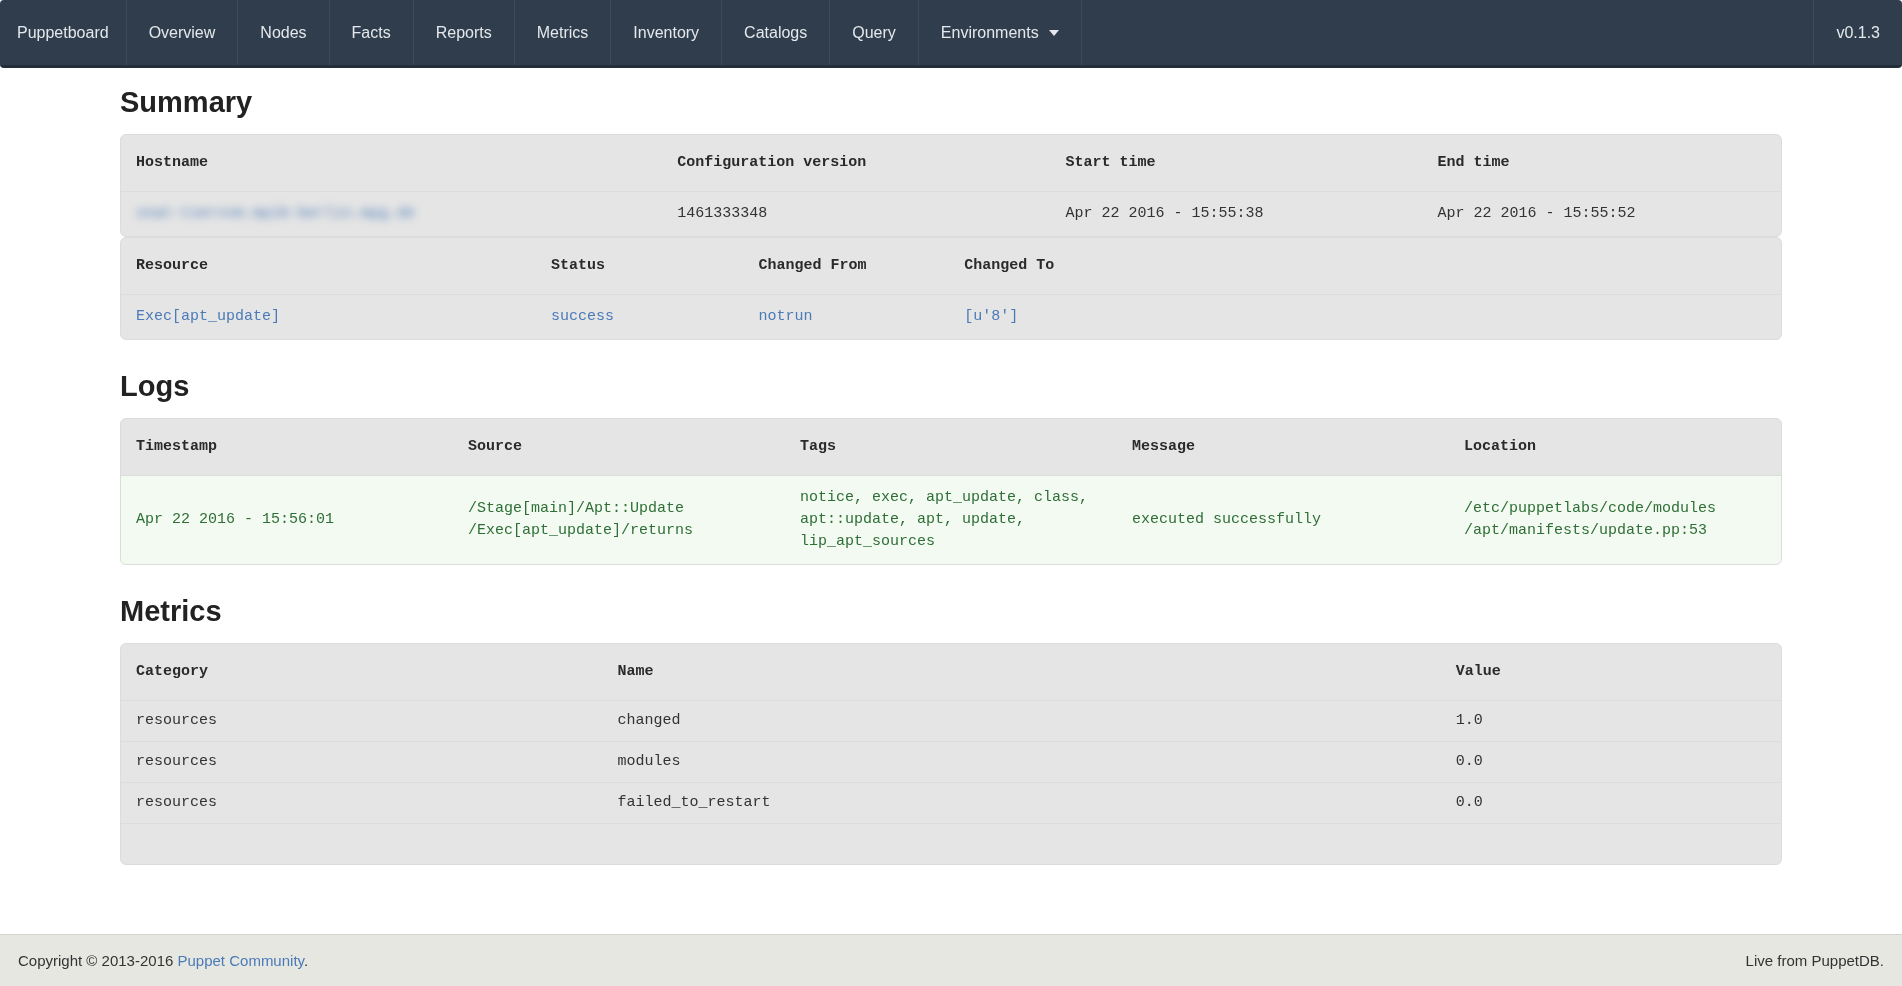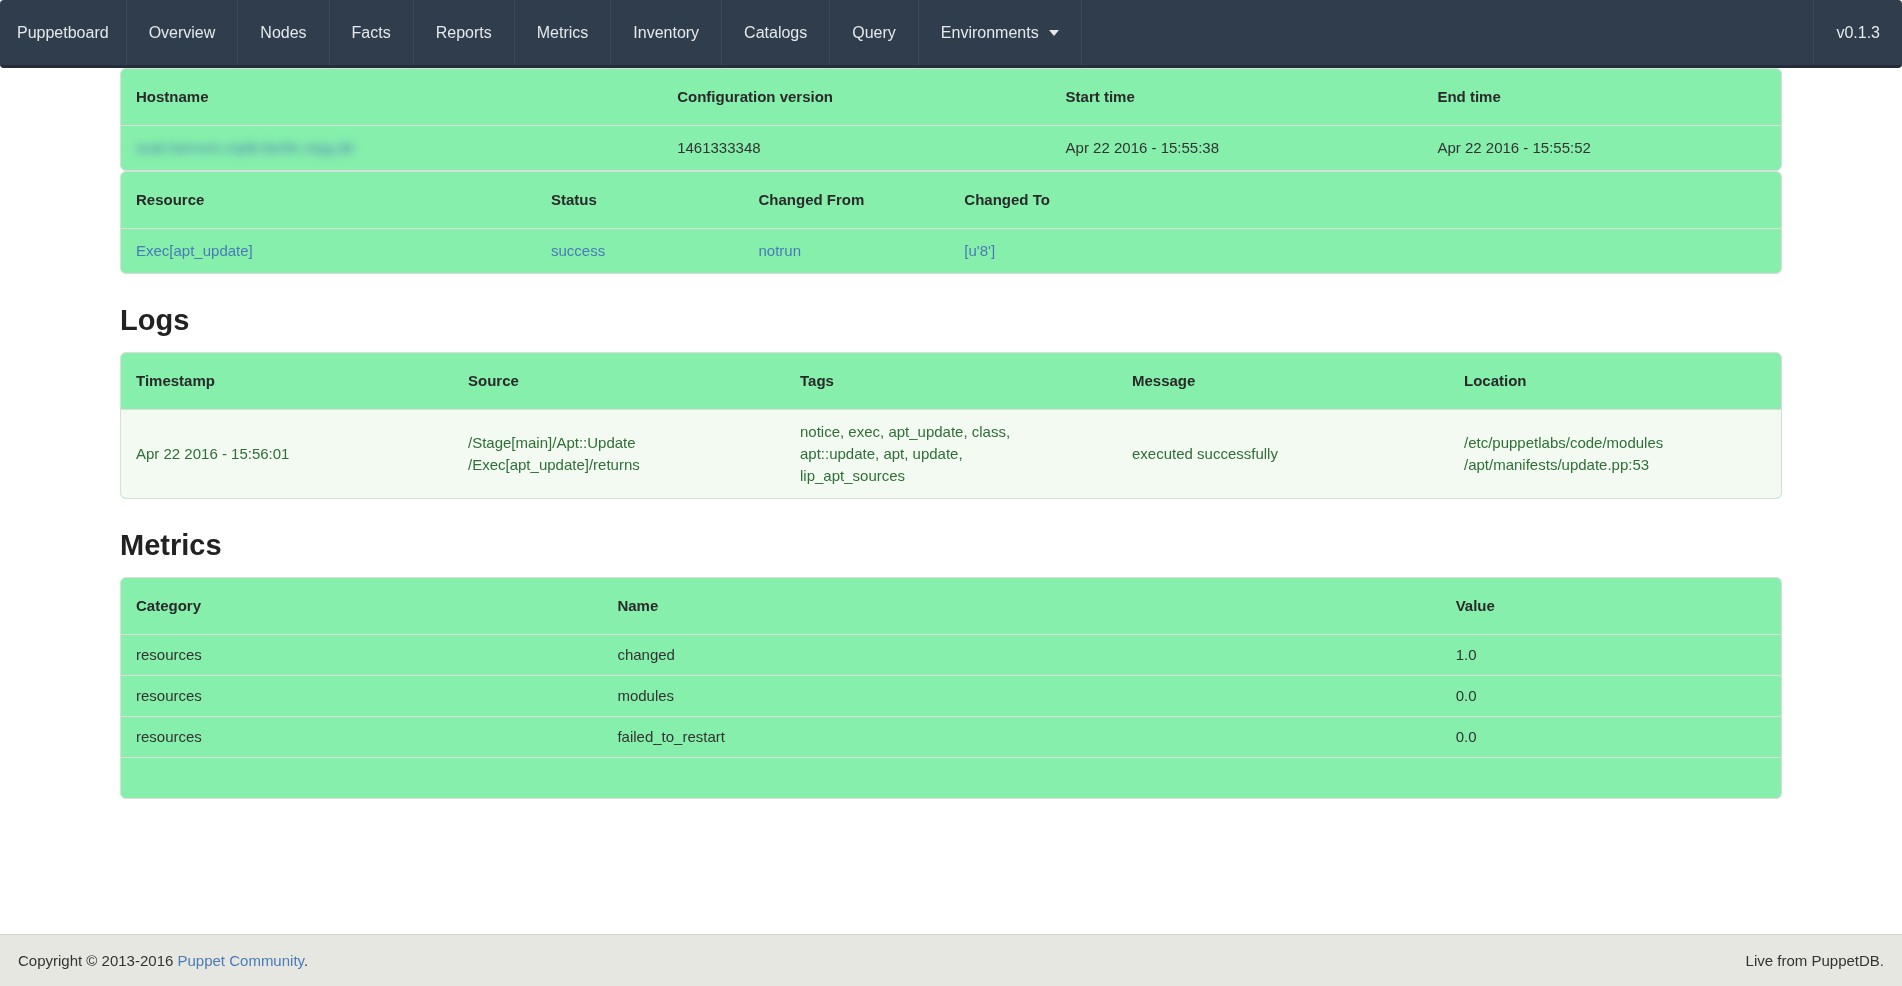--- a/index.html
+++ b/index.html
@@ -53,21 +53,22 @@
     font-weight: bold;
     color: #222222;
     margin: 28px 0 14px 0;
   }
   section:first-of-type h2 { margin-top: 16px; }
 
   .panel {
     border: 1px solid #dcdcdc;
     border-radius: 6px;
     overflow: hidden;
-    background: #86efac;
+    background: #e5e5e5;
+    font-family: Liberation Mono, monospace;
   }
   table {
     width: 100%;
     border-collapse: collapse;
     font-size: 15px;
   }
   th {
     text-align: left;
     font-weight: bold;
     color: #2a2a2a;
@@ -131,20 +132,21 @@
     <span>Environments</span>
     <span class="caret"></span>
   </a>
   <div class="nav-spacer"></div>
   <a class="nav-item version">v0.1.3</a>
 </nav>
 
 <main class="container">
 
   <section>
+    <h2>Summary</h2>
     <div class="panel">
       <table>
         <colgroup>
           <col style="width:32.6%">
             <col style="width:23.4%">
             <col style="width:22.4%">
             <col style="width:21.6%">
         </colgroup>
         <thead>
           <tr>

